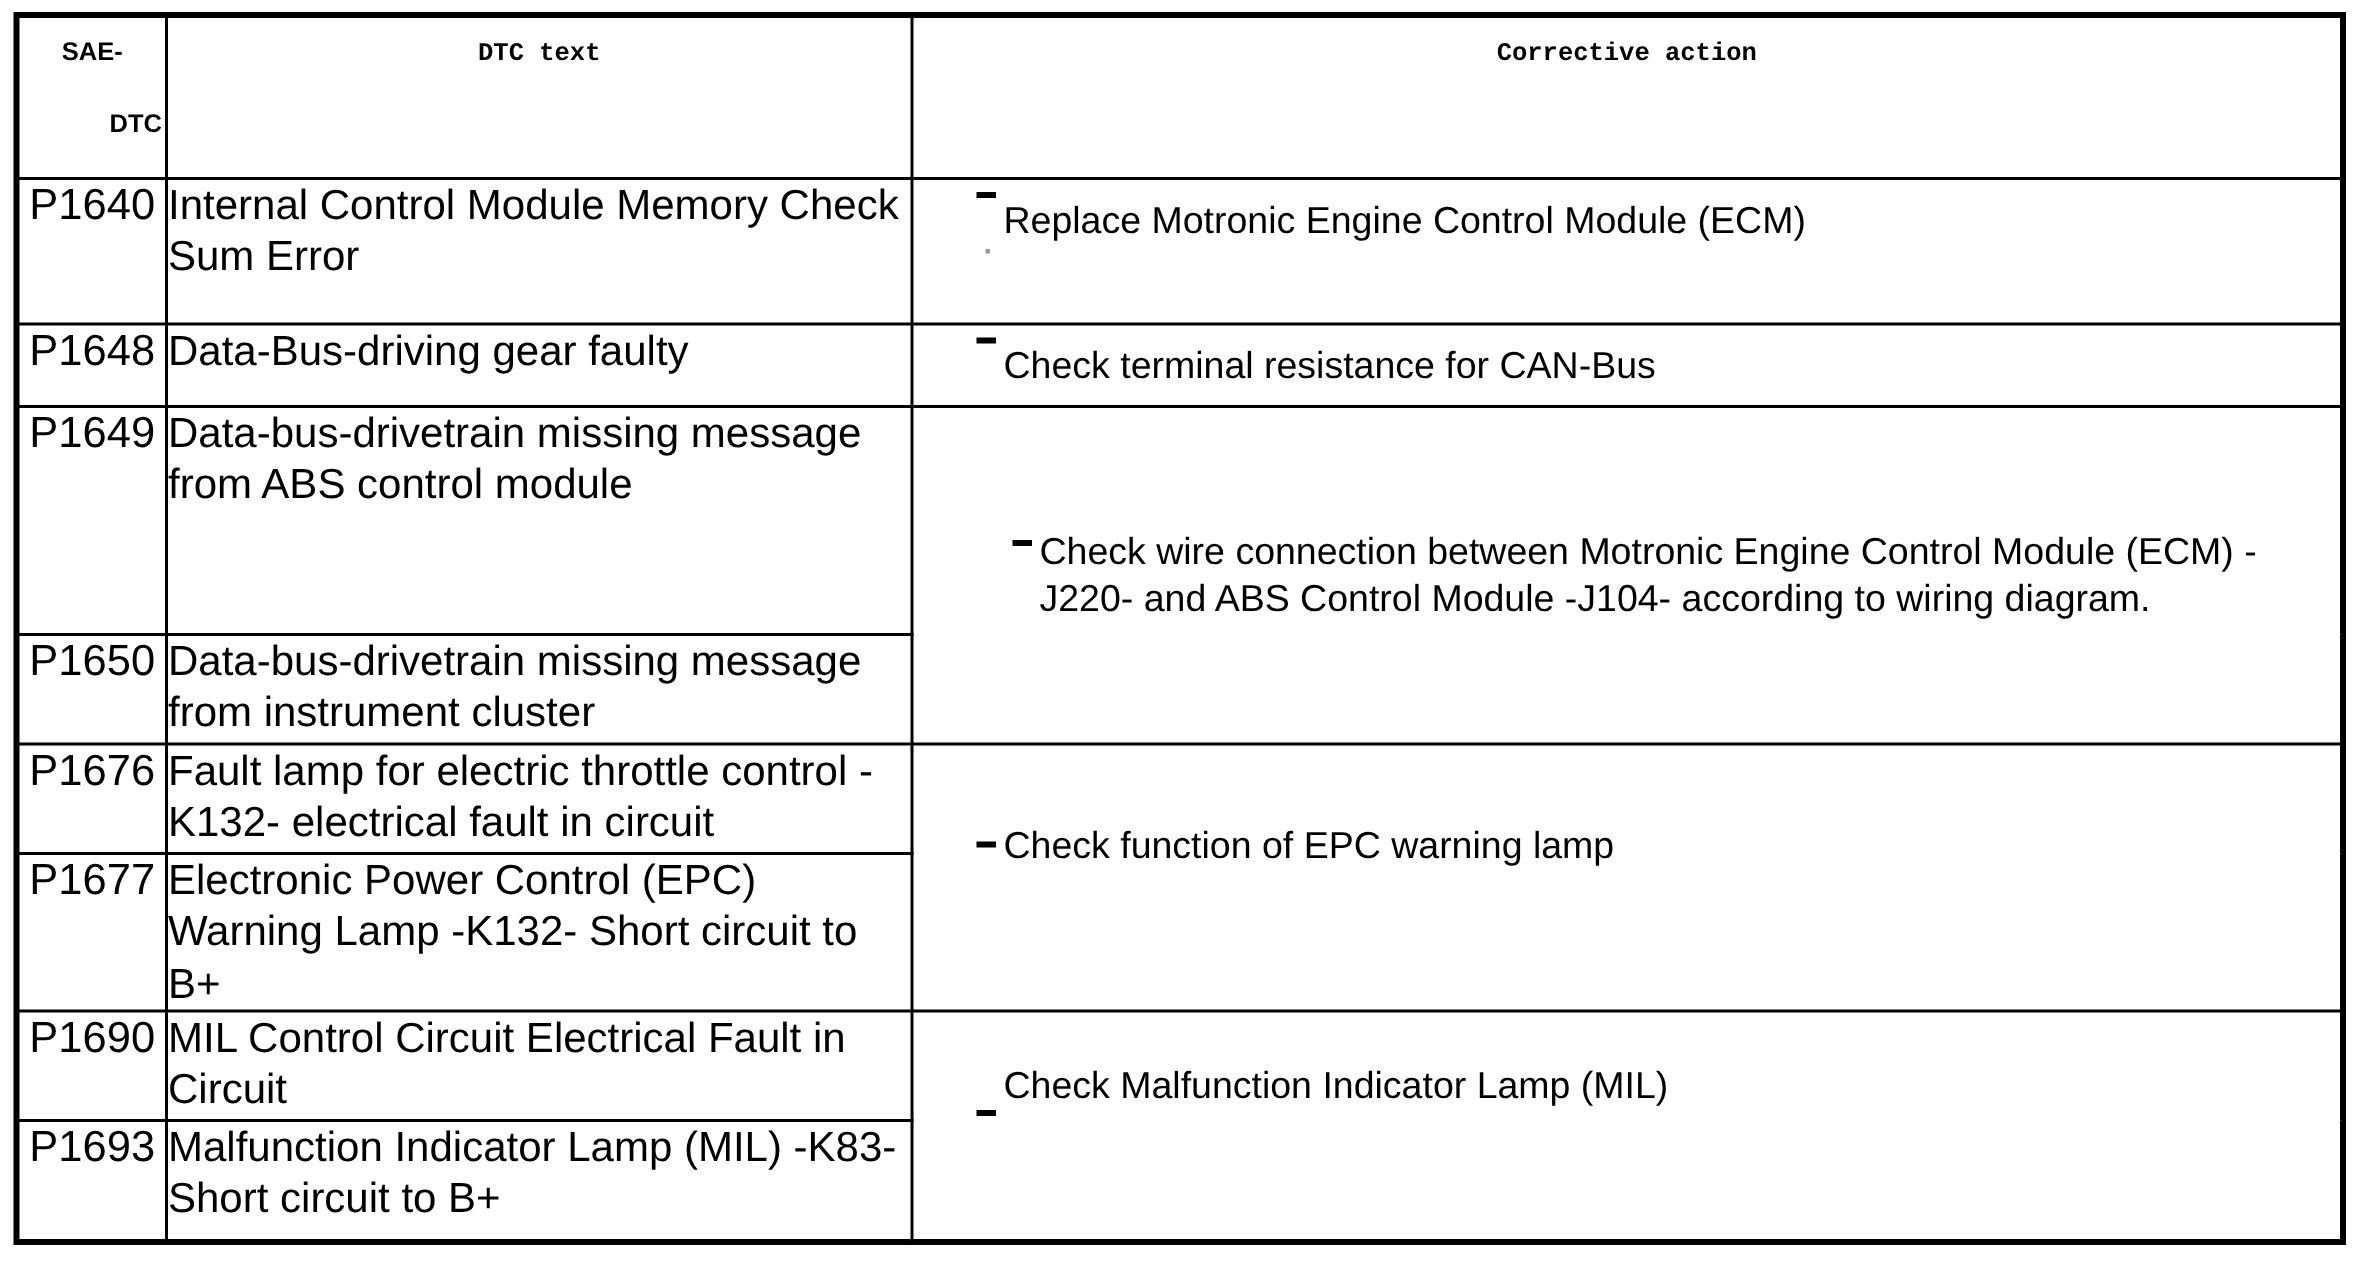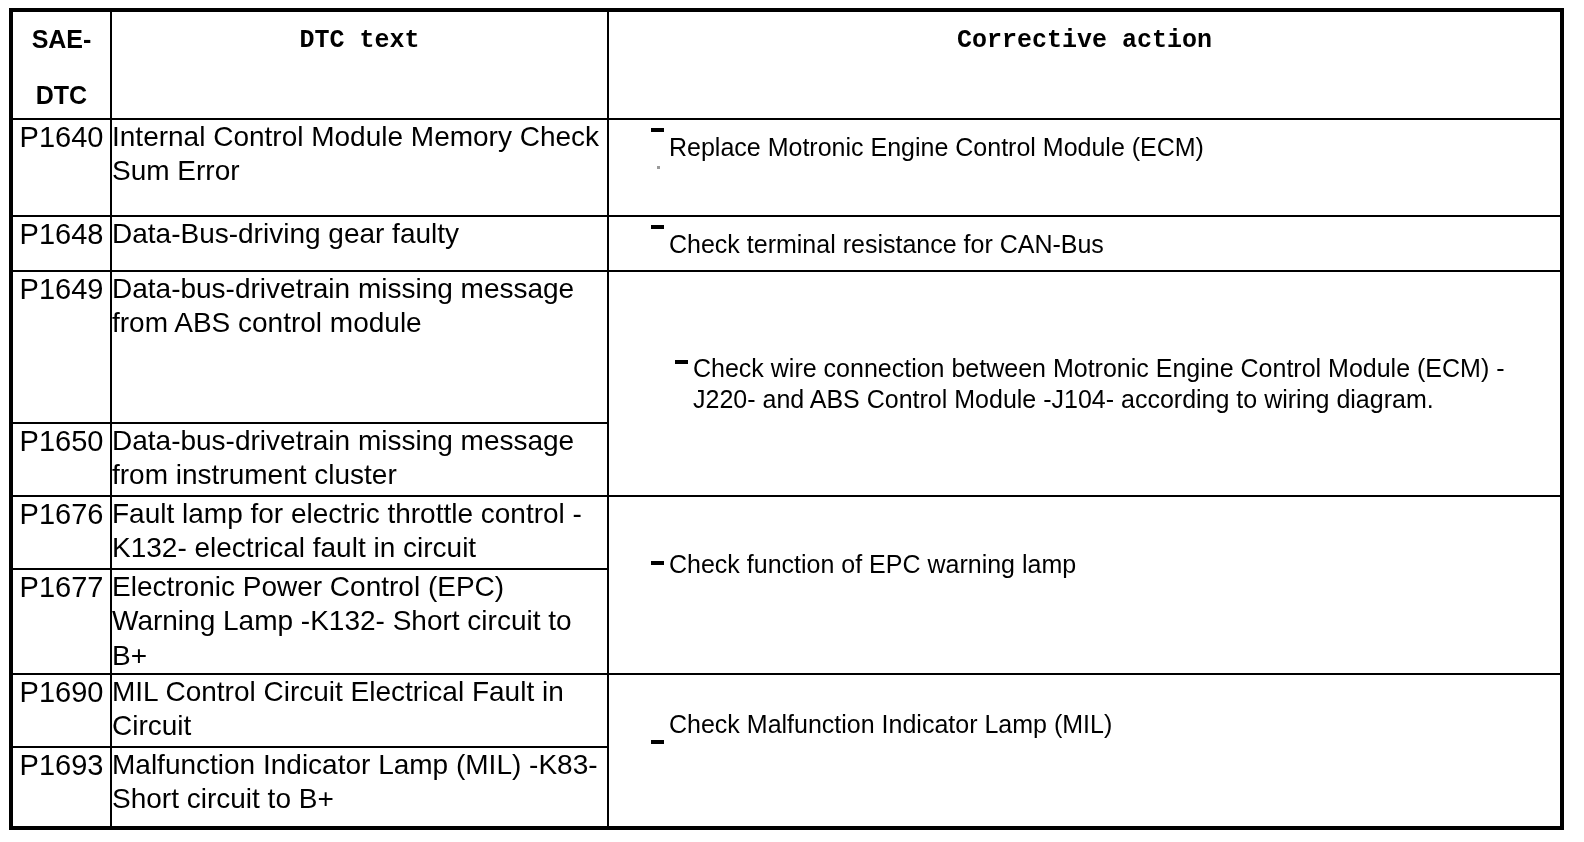--- a/index.html
+++ b/index.html
@@ -51,29 +51,29 @@
 
   col.c-code  { width: 99px; }
   col.c-text  { width: 497px; }
   col.c-act   { width: 953px; }
 
   
   .hdr {
     height: 106px;
     text-align: center;
     font-weight: bold;
-    font-size: 25px;
+    font-size: 17px;
     line-height: 1.05;
   }
   .hdr-code-inner {
     padding: 14px 2px 0 2px;
     text-align: center;
   }
   .hdr-code-inner .l1 { display: block; }
-  .hdr-code-inner .l2 { display: block; margin-top: 30px; }
+  .hdr-code-inner .l2 { display: block; margin-top: 30px; text-align: right; }
 
   .hdr-text-inner,
   .hdr-act-inner {
     padding: 16px 6px 0 6px;
     text-align: center;
     font-family: Liberation Mono, monospace;
   }
 
   
   .code-cell {

